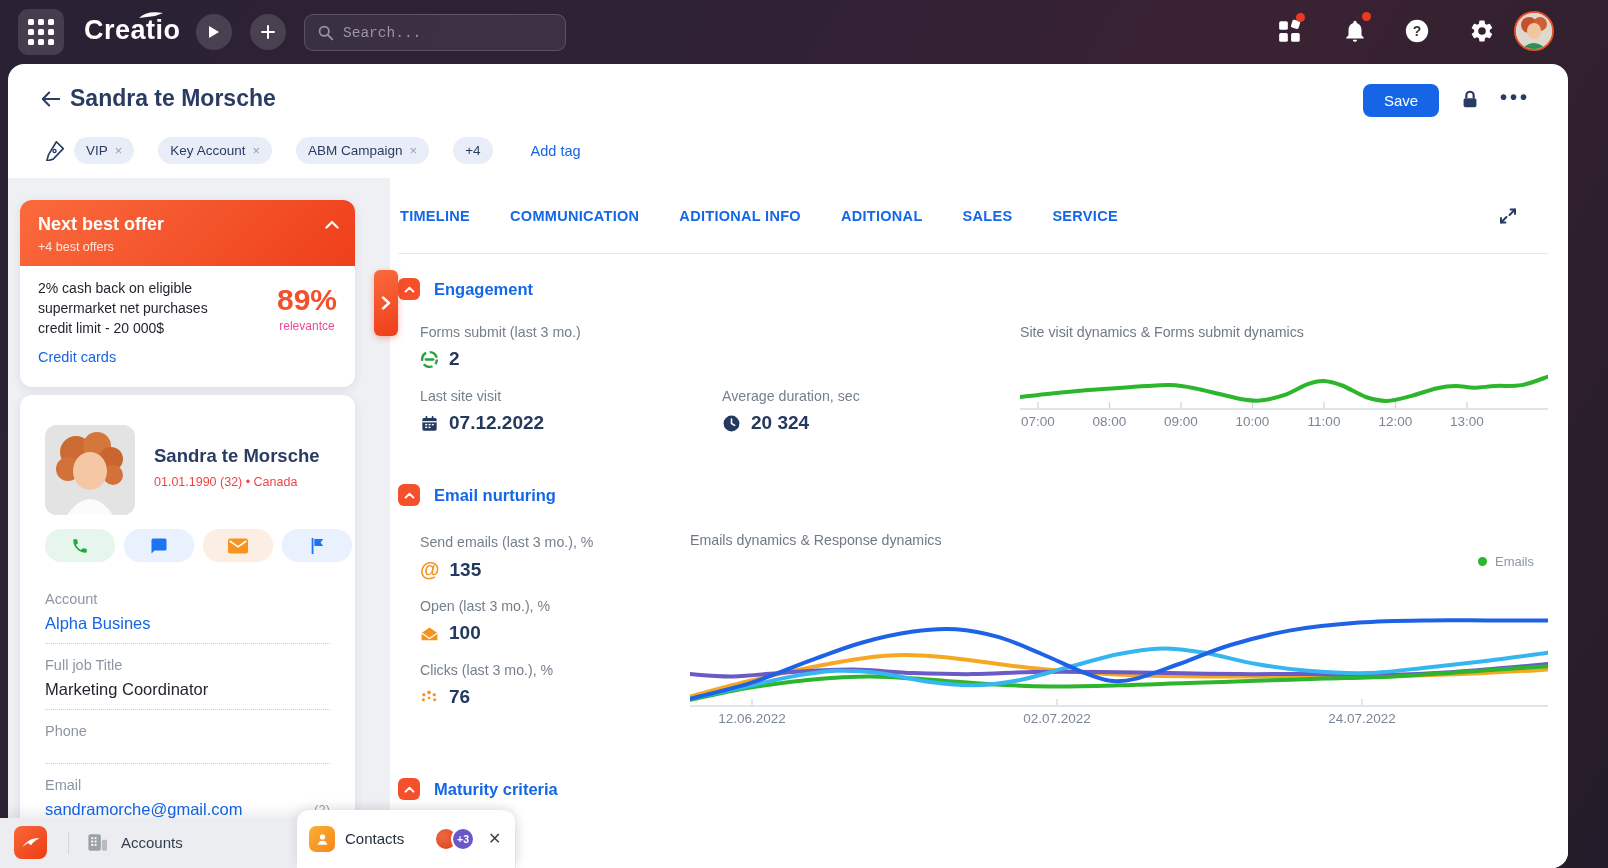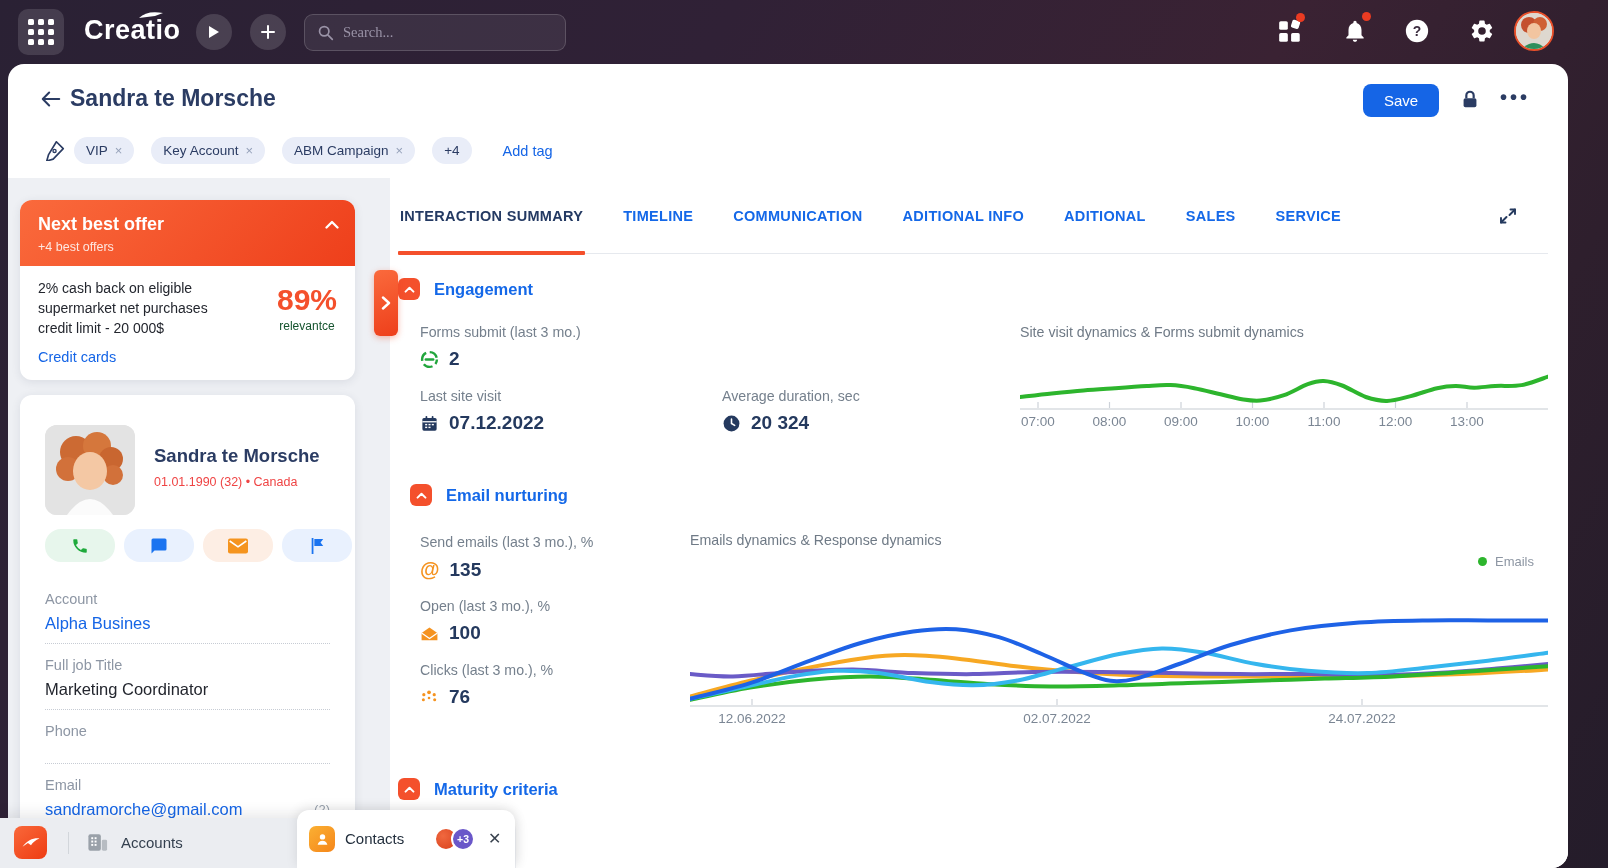--- a/index.html
+++ b/index.html
@@ -17,66 +17,66 @@
     background:rgba(255,255,255,.13); display:flex; align-items:center; justify-content:center; cursor:pointer;}
   .grid-dots { display:grid; grid-template-columns:repeat(3,6px); grid-gap:4px; }
   .grid-dots i { width:6px; height:6px; background:#fff; border-radius:1.5px; }
   .logo { position:absolute; left:84px; top:15px; font-size:27px; font-weight:600; color:#fff; letter-spacing:.5px; cursor:pointer;}
   .logo-swoosh { position:absolute; left:138px; top:10px; }
   .round-btn { position:absolute; top:14px; width:36px; height:36px; border-radius:50%;
     background:rgba(255,255,255,.14); display:flex; align-items:center; justify-content:center; cursor:pointer; color:#fff;}
   .search-box { position:absolute; left:304px; top:14px; width:262px; height:37px; border-radius:9px;
     background:rgba(255,255,255,.07); border:1px solid rgba(255,255,255,.17); display:flex; align-items:center; padding:0 12px; }
   .search-box input { background:transparent; border:none; outline:none; color:#cfc9d6; font-size:14.5px; margin-left:9px; width:200px;
-    font-family:Liberation Serif, serif;}
+    font-family:Liberation Mono, monospace;}
   .search-box input::placeholder { color:#9a93a7; }
   .top-ic { position:absolute; top:19px; width:26px; height:26px; cursor:pointer; }
   .red-dot { position:absolute; width:9px; height:9px; border-radius:50%; background:#ea3b22; }
   .avatar-top { position:absolute; left:1514px; top:11px; width:40px; height:40px; border-radius:50%;
     border:2px solid #e8502a; overflow:hidden; cursor:pointer; background:#e7e0d8;}
 
   
   .panel { position:absolute; left:8px; top:64px; width:1560px; height:804px; background:#fff;
     border-radius:16px; overflow:hidden; }
 
   .back-arrow { position:absolute; left:32px; top:25px; cursor:pointer; }
   .page-title { position:absolute; left:62px; top:21px; font-size:23px; font-weight:600; color:#2b3c63; }
   .save-btn { position:absolute; left:1355px; top:20px; width:76px; height:33px; background:#1565e6; color:#fff;
     border:none; border-radius:8px; font-size:15px; font-weight:500; cursor:pointer; font-family:inherit;}
   .lock-ic { position:absolute; left:1451px; top:25px; cursor:pointer;}
   .more-dots { position:absolute; left:1492px; top:22px; font-size:20px; font-weight:700; letter-spacing:3px; color:#2b3c63; cursor:pointer;}
 
   .tag-ic { position:absolute; left:36px; top:75px; }
-  .chips { position:absolute; left:66px; top:73px; display:flex; gap:17px; align-items:center; }
+  .chips { position:absolute; left:66px; top:73px; display:flex; gap:24px; align-items:center; }
   .chip { height:27px; display:flex; align-items:center; padding:0 12px; background:#e9edf8; border-radius:14px;
     font-size:13.5px; color:#2b3c63; cursor:pointer; }
   .chip .x { color:#94a0b8; margin-left:7px; font-size:13px; cursor:pointer;}
   .add-tag { margin-left:14px; color:#1565e6; font-size:14.5px; cursor:pointer;}
   .quick-links { position:absolute; right:48px; top:78px; display:flex; gap:47px; font-size:14.5px; color:#2b3c63; }
   .quick-links span { cursor:pointer; }
 
   .sidebar-bg { position:absolute; left:0; top:114px; width:382px; height:690px; background:#eef0f4; }
   .main-area { position:absolute; left:382px; top:114px; width:1178px; height:690px; background:#fff; }
   .handle { position:absolute; left:366px; top:206px; width:24px; height:66px; border-radius:6px;
     background:linear-gradient(160deg,#fa6a3c,#ee3f1b); display:flex; align-items:center; justify-content:center;
     cursor:pointer; box-shadow:0 2px 6px rgba(238,63,27,.35); z-index:3;}
 
   
   .card { position:absolute; background:#fff; border-radius:12px; box-shadow:0 2px 10px rgba(40,50,80,.10); }
   .offer-card { left:12px; top:136px; width:335px; }
   .offer-head { background:linear-gradient(135deg,#fa6a3c,#ee3f1b); border-radius:12px 12px 0 0; padding:14px 18px 12px; position:relative; color:#fff;}
   .offer-title { font-size:18px; font-weight:600; }
   .offer-sub { font-size:12.5px; margin-top:5px; color:rgba(255,255,255,.85); }
   .offer-chevron { position:absolute; right:16px; top:20px; cursor:pointer; }
-  .offer-body { padding:13px 18px 14px; }
+  .offer-body { padding:13px 18px 21px; }
   .offer-row { display:flex; justify-content:space-between; }
   .offer-text { width:202px; font-size:14px; line-height:1.42; color:#23262e; }
   .relevance { text-align:center; padding-top:4px;}
   .rel-val { font-size:30px; font-weight:700; color:#f4502c; }
-  .rel-label { font-size:12px; color:#14532d; margin-top:2px; }
+  .rel-label { font-size:12px; color:#ec4899; margin-top:2px; }
   .offer-link { display:inline-block; margin-top:10px; color:#1565e6; font-size:14.5px; cursor:pointer;}
 
   .profile-card { left:12px; top:331px; width:335px; height:440px; }
   .p-avatar { position:absolute; left:25px; top:30px; width:90px; height:90px; border-radius:12px; overflow:hidden; background:#e3e3e3;}
   .p-name { position:absolute; left:134px; top:50px; font-size:18.5px; font-weight:600; color:#2b3c63; white-space:nowrap;}
   .p-meta { position:absolute; left:134px; top:80px; font-size:12.5px; color:#ef4444; }
   .p-actions { position:absolute; left:25px; top:134px; display:flex; gap:9px; }
   .p-btn { width:70px; height:33px; border-radius:16px; display:flex; align-items:center; justify-content:center; cursor:pointer; border:none;}
   .p-btn.call { background:#e7f6ec; } .p-btn.chat { background:#e9f1fe; }
   .p-btn.mail { background:#fdeee4; } .p-btn.flag { background:#e9f1fe; }
@@ -321,21 +321,20 @@
         <div class="f-label">Email</div>
         <div class="f-value link">sandramorche@gmail.com</div>
         <div class="f-suffix">(2)</div>
       </div>
     </div>
   </div>
 
   <div class="main-area">
     <div class="tabs-row">
       <div class="tabs">
-        <span class="tab active">INTERACTION SUMMARY</span>
         <span class="tab">TIMELINE</span>
         <span class="tab">COMMUNICATION</span>
         <span class="tab">ADITIONAL INFO</span>
         <span class="tab">ADITIONAL</span>
         <span class="tab">SALES</span>
         <span class="tab">SERVICE</span>
       </div>
       <svg class="expand-ic" width="20" height="20" viewBox="0 0 20 20">
         <g stroke="#24395e" stroke-width="1.9" fill="none" stroke-linecap="round" stroke-linejoin="round">
           <path d="M12.5 3.5H17v4.5"></path>
@@ -412,21 +411,21 @@
           <span style="left: -22px;">07:00</span>
           <span style="left: 49.5px;">08:00</span>
           <span style="left: 121px;">09:00</span>
           <span style="left: 192.5px;">10:00</span>
           <span style="left: 264px;">11:00</span>
           <span style="left: 335.5px;">12:00</span>
           <span style="left: 407px;">13:00</span>
         </div>
     </div>
 
-    <div class="section-head" style="left:20px; top:306px;">
+    <div class="section-head" style="left:8px; top:306px;">
       <span class="sec-ic">
         <svg width="11" height="7" viewBox="0 0 12 8">
             <path d="M1.5 6.5L6 2l4.5 4.5" stroke="#fff" stroke-width="2.2" fill="none" stroke-linecap="round" stroke-linejoin="round"></path>
           </svg>
       </span>
       <span class="sec-title">Email nurturing</span>
     </div>
 
     <div class="metric" style="left:30px; top:356px;">
       <div class="m-label">Send emails (last 3 mo.), %</div>

